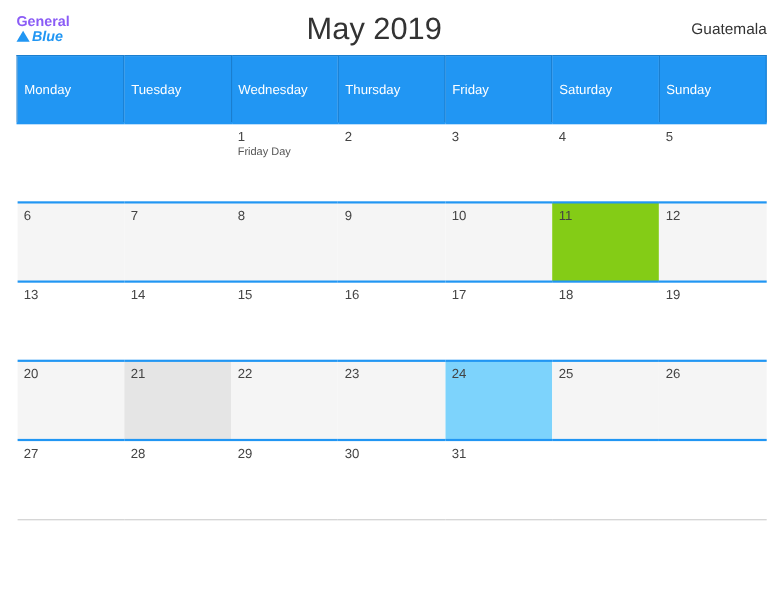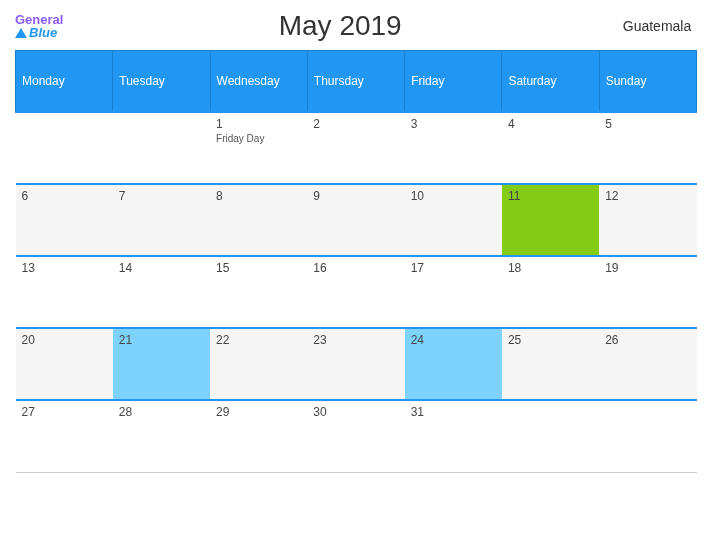--- a/index.html
+++ b/index.html
@@ -61,21 +61,21 @@
       font-size: 28px;
       color: #333;
       font-weight: normal;
       text-align: center;
       flex: 1;
     }
 
     .country-name {
       font-size: 14px;
       color: #333;
-      text-align: center;
+      text-align: right;
       min-width: 80px;
     }
 
     
     .calendar-grid {
       width: 100%;
       border-collapse: collapse;
     }
 
     .calendar-grid th {
@@ -216,21 +216,21 @@
             <span class="day-number">18</span>
           </td>
           <td>
             <span class="day-number">19</span>
           </td>
         </tr>
         <tr class="week-row">
           <td style="background: rgb(245, 245, 245);">
             <span class="day-number">20</span>
           </td>
-          <td style="background: #7dd3fc;">
+          <td style="background: #e5e5e5;">
             <span class="day-number">21</span>
           </td>
           <td style="background: rgb(245, 245, 245);">
             <span class="day-number">22</span>
           </td>
           <td style="background: rgb(245, 245, 245);">
             <span class="day-number">23</span>
           </td>
           <td style="background: #7dd3fc;">
             <span class="day-number">24</span>

